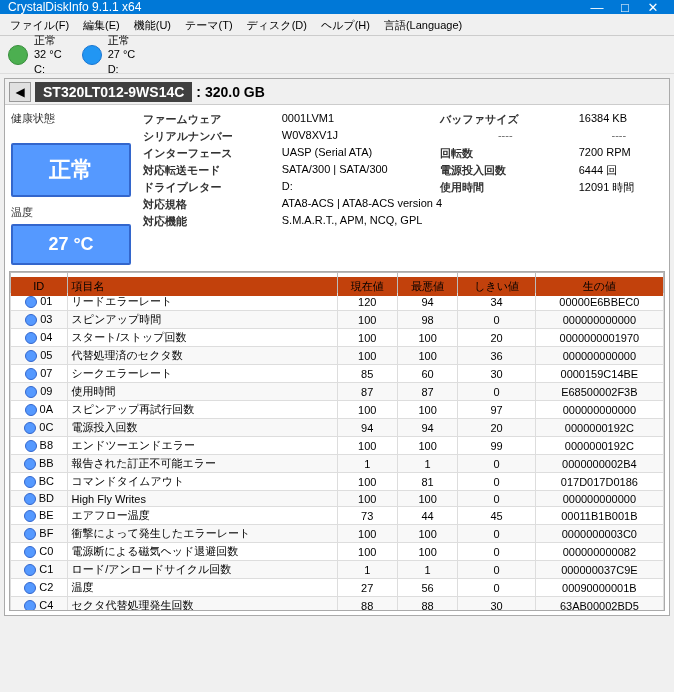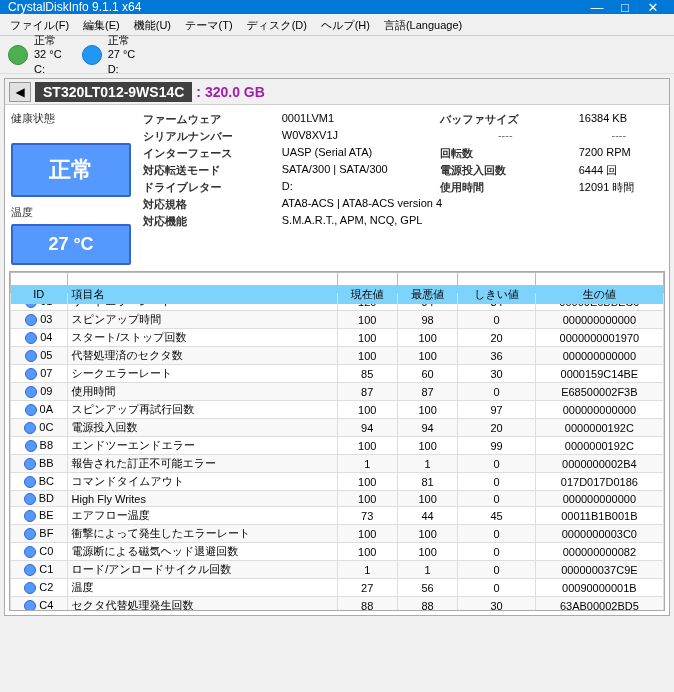--- a/index.html
+++ b/index.html
@@ -119,21 +119,21 @@
       background: #404040;
       color: white;
       padding: 2px 8px;
       font-size: 14px;
       font-weight: bold;
       margin: 0 4px;
     }
     .disk-size-text {
       font-size: 14px;
       font-weight: bold;
-      color: #a21caf;
+      color: #000000;
     }
 
     
     .info-area {
       display: flex;
       padding: 6px;
       gap: 8px;
     }
     .left-panel {
       width: 120px;
@@ -204,27 +204,27 @@
       border: 1px solid #aaa;
       overflow-y: auto;
       max-height: 340px;
     }
     .data-table {
       width: 100%;
       border-collapse: collapse;
       font-size: 11px;
     }
     .data-table th {
-      background: #7dd3fc;
+      background: #c2410c;
       border: 1px solid #bbb;
       padding: 2px 4px;
       text-align: center;
       font-weight: normal;
       position: sticky;
-      top: 12px;
+      top: 4px;
       z-index: 1;
     }
     .data-table th.left { text-align: left; }
     .data-table td {
       border: 1px solid #ddd;
       padding: 1px 4px;
       text-align: center;
     }
     .data-table td.left { text-align: left; }
     .data-table tr:nth-child(even) { background: #f8f8f8; }

